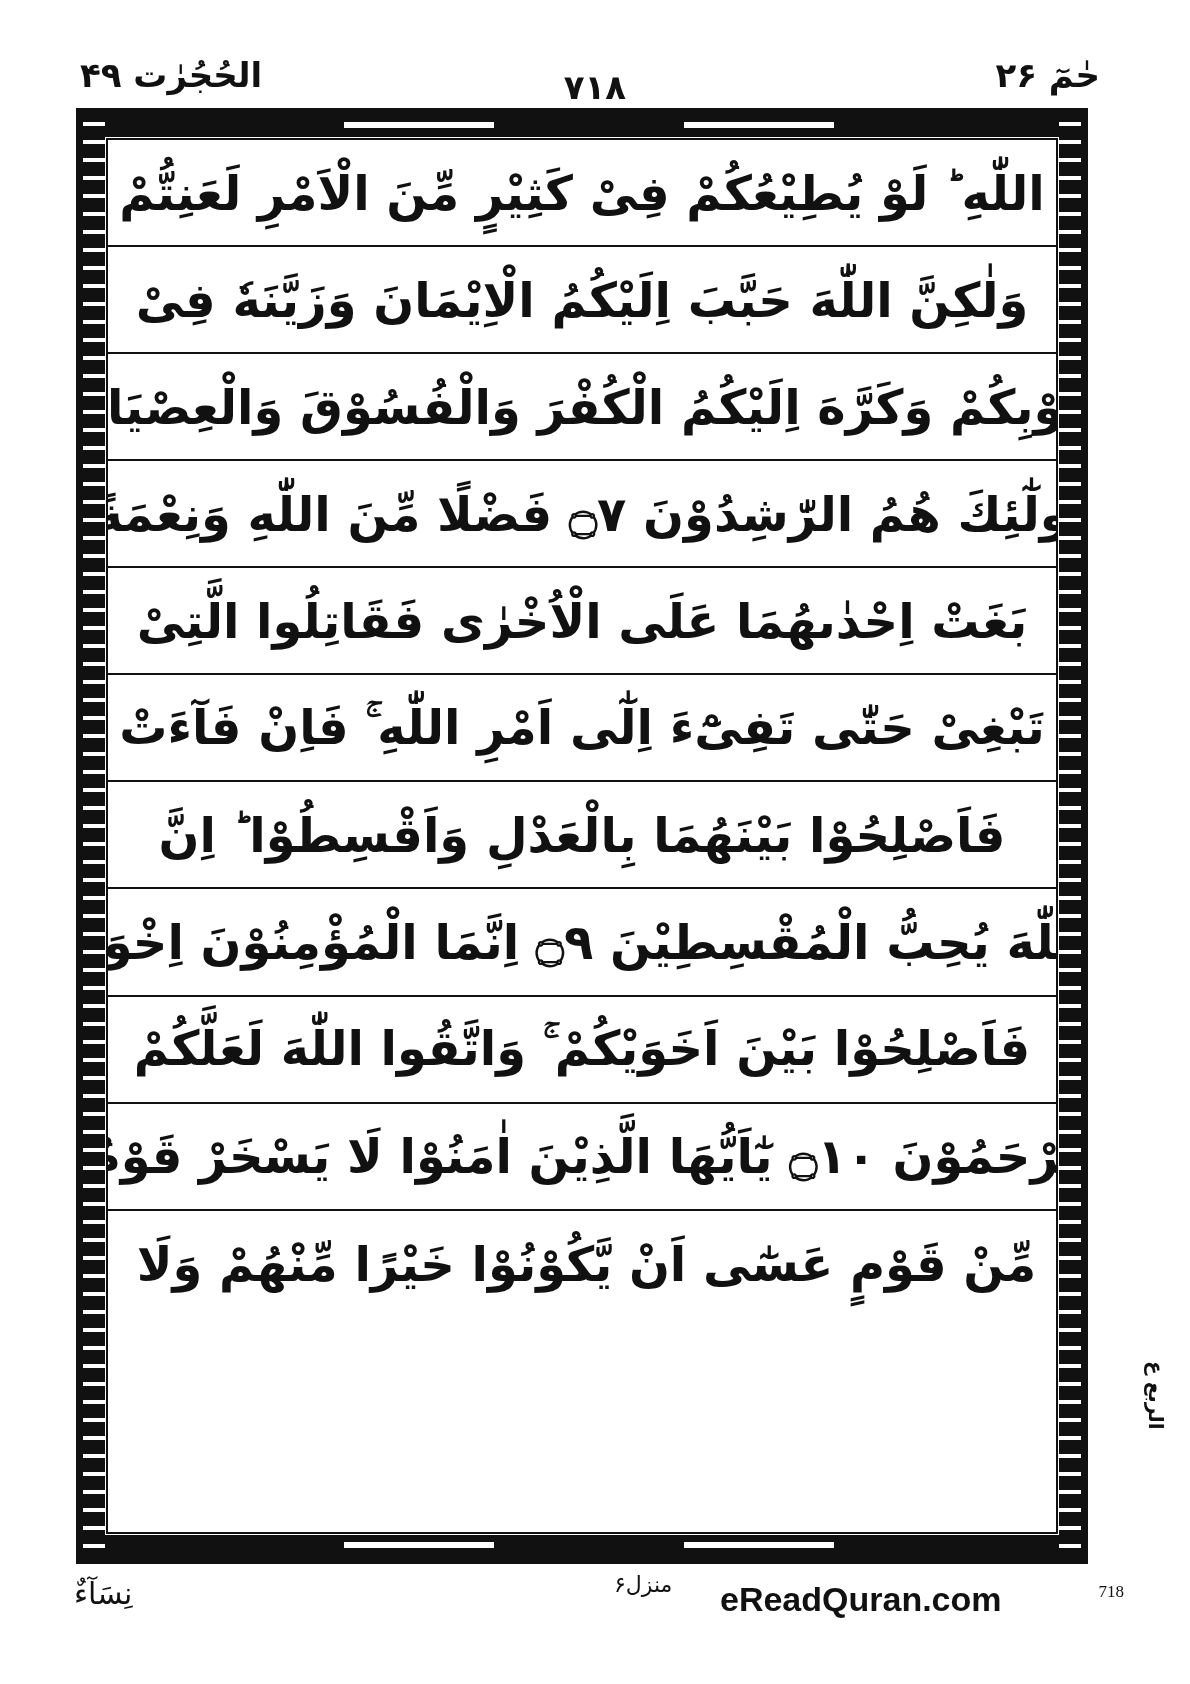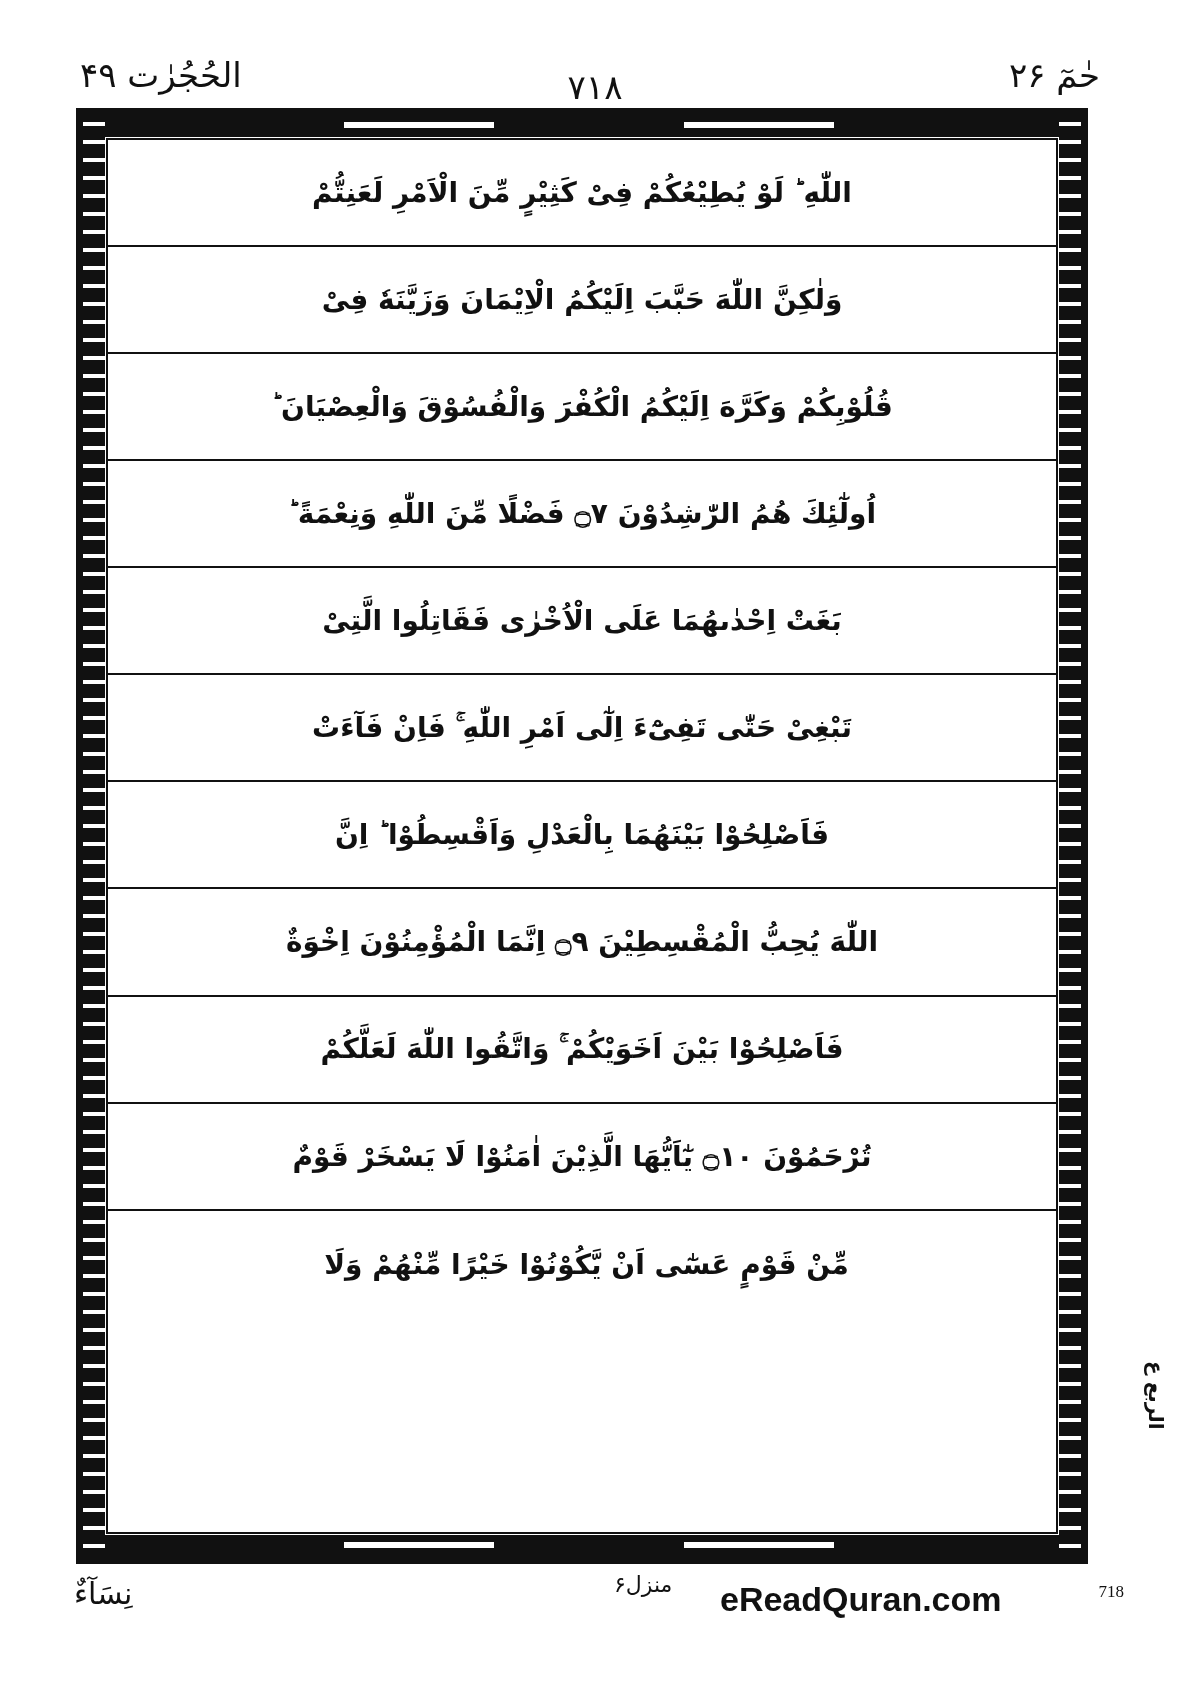--- a/index.html
+++ b/index.html
@@ -2,21 +2,21 @@
 <html><head>
 <meta charset="utf-8">
 <style>
   html, body { margin: 0; padding: 0; }
   body {
     width: 1190px; height: 1684px; background: #ffffff; position: relative;
     font-family: "DejaVu Sans", sans-serif; color: #111;
     overflow: hidden;
   }
   .header { position: absolute; top: 55px; left: 70px; right: 70px; height: 50px; }
-  .header span { position: absolute; top: 0; font-size: 34px; font-weight: normal; direction: rtl; }
+  .header span { position: absolute; top: 0; font-size: 34px; font-weight: bold; direction: rtl; }
   .hdr-left { left: 10px; }
   .hdr-center { left: 50%; transform: translateX(-50%); margin-top: 12px; }
   .hdr-right { right: 20px; }
 
   .frame {
     position: absolute; left: 76px; top: 108px; width: 1012px; height: 1456px;
     border: 8px solid #111; box-sizing: border-box; background: #fff;
   }
   .frame-inner {
     position: absolute; left: 22px; top: 22px; right: 22px; bottom: 22px;
@@ -28,21 +28,21 @@
   .orn-band .bar { position: absolute; top: 7px; height: 6px; background: #fff; }
   .orn-side { position: absolute; top: 0; bottom: 0; width: 22px;
     background: repeating-linear-gradient(180deg, #111 0 6px, #fff 6px 10px, #111 10px 18px); }
   .orn-side.left { left: -1px; }
   .orn-side.right { right: -1px; }
 
   .lines { position: absolute; left: 0; right: 0; top: 0; bottom: 0; }
   .line {
     height: calc(100% / 13); box-sizing: border-box; border-bottom: 2px solid #111;
     display: flex; align-items: center; justify-content: center;
-    direction: rtl; font-family: "DejaVu Sans", sans-serif; font-size: 28px; font-weight: bold;
+    direction: rtl; font-family: "DejaVu Sans", sans-serif; font-size: 48px; font-weight: bold;
     white-space: nowrap; overflow: hidden;
   }
   .line:last-child { border-bottom: none; margin-left: 9px; }
 
   .ruku-mark {
     position: absolute; left: 1128px; top: 1320px; width: 40px; height: 110px;
     font-size: 20px; writing-mode: vertical-rl; font-weight: bold; direction: rtl;
   }
 
   .footer { position: absolute; top: 1572px; left: 60px; right: 60px; height: 50px; }

